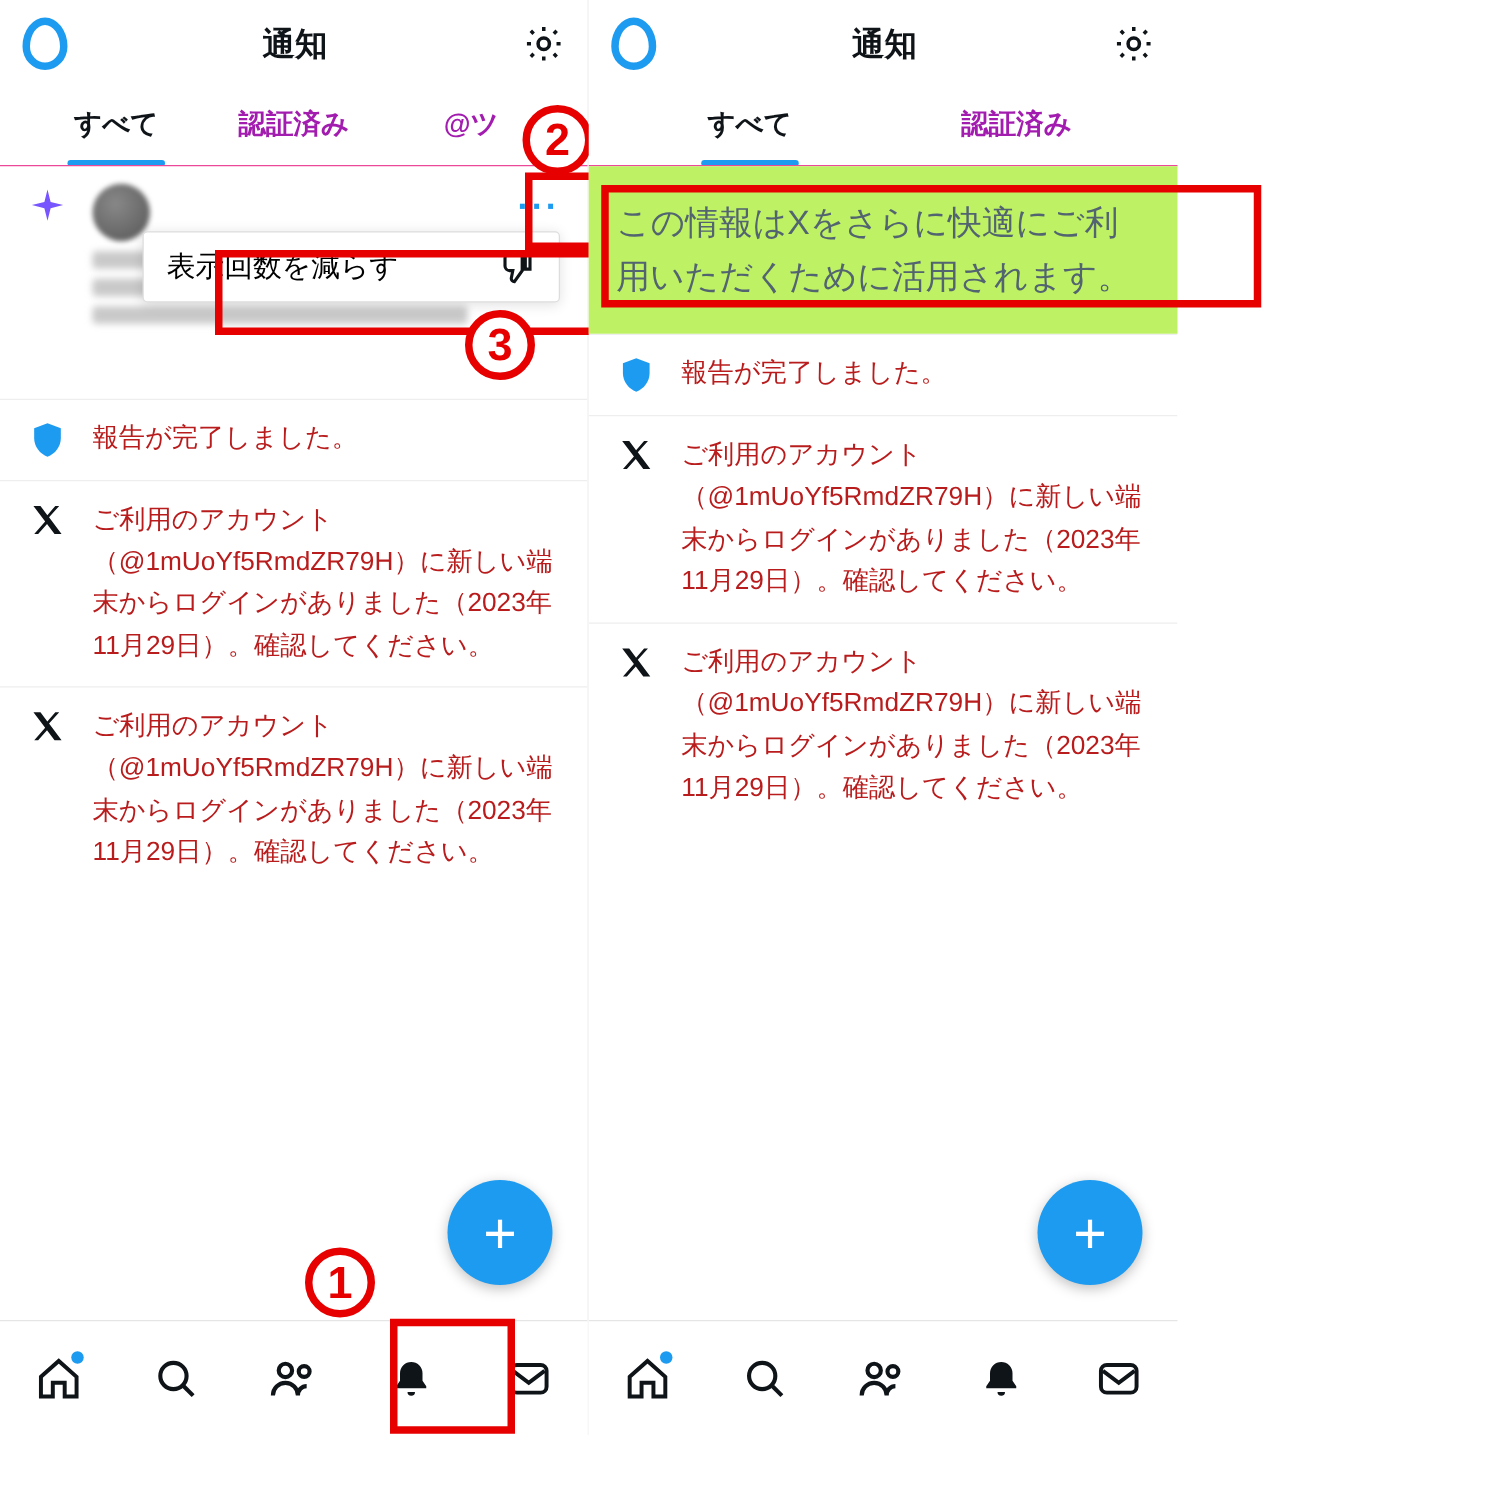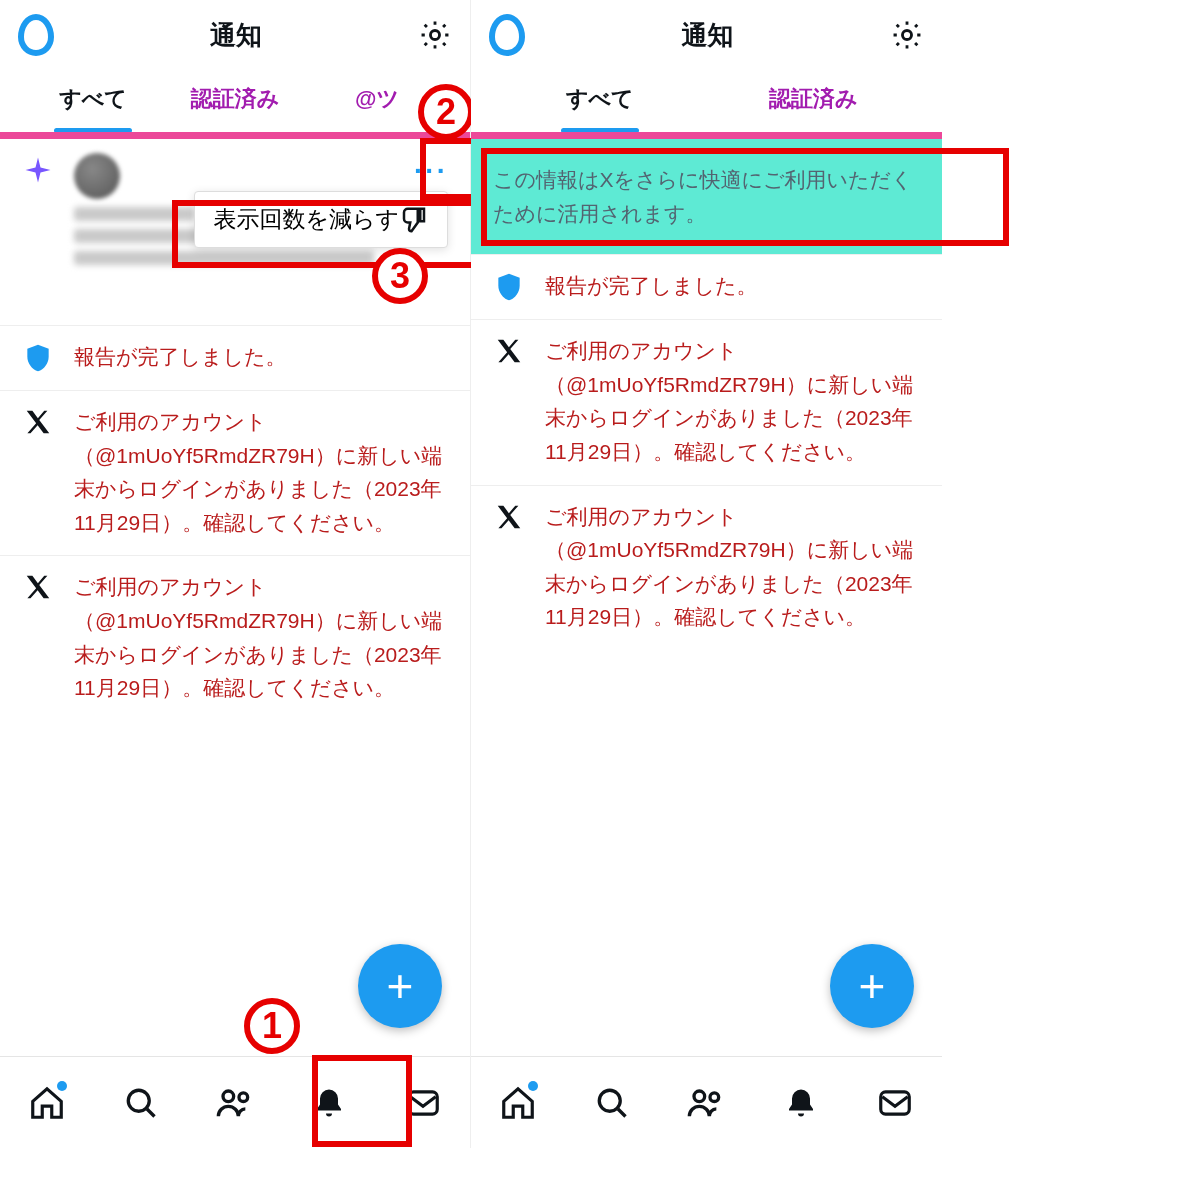--- a/index.html
+++ b/index.html
@@ -31,21 +31,21 @@
   .avatar-oval {
     width: 36px; height: 42px;
     background: #fff;
     border: 6px solid #1d9bf0;
     border-radius: 50% / 55% 55% 45% 45%;
   }
   .title { font-size: 26px; font-weight: 700; color: #0f1419; text-align:center; flex:1; }
   .gear { width: 34px; height: 34px; }
   .tabs {
     display: flex;
-    border-bottom: 7px solid #ec4899;
+    border-bottom: 1px solid #ec4899;
     padding: 0 22px;
   }
   .tab {
     flex: 1;
     text-align: center;
     padding: 18px 6px;
     font-size: 22px;
     font-weight: 600;
     color: #a21caf;
     position: relative;
@@ -94,28 +94,28 @@
   }
   .popup-row {
     position: absolute;
     right: 22px;
     top: 52px;
     background: #fff;
     border: 1px solid #ddd;
     border-radius: 4px;
     box-shadow: 0 2px 10px rgba(0,0,0,0.12);
     padding: 12px 18px;
-    display:flex; align-items:center; 
+    display:flex; align-items:center; gap:80px;
     font-size: 23px;
     cursor:pointer;
   }
   .banner {
-    background: #5eead4;
+    background: #bef264;
     padding: 24px 22px;
-    font-size: 21px;
+    font-size: 27px;
     color: #536471;
     line-height:1.6;
   }
   .fab {
     position: absolute;
     right: 28px;
     bottom: 120px;
     width: 84px; height: 84px;
     border-radius: 50%;
     background: #1d9bf0;

